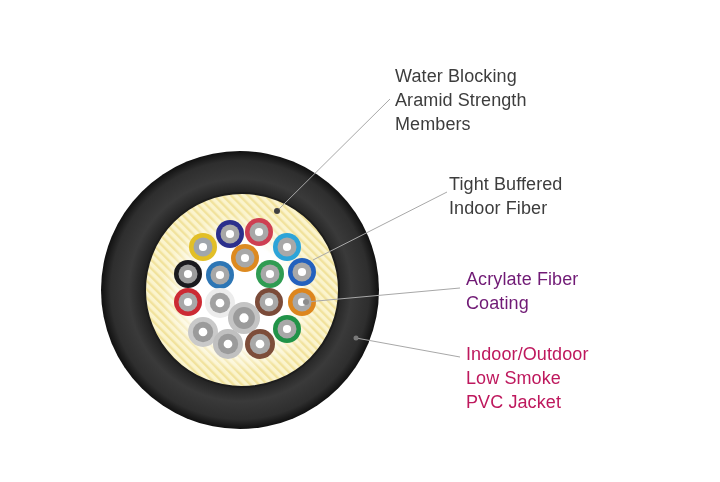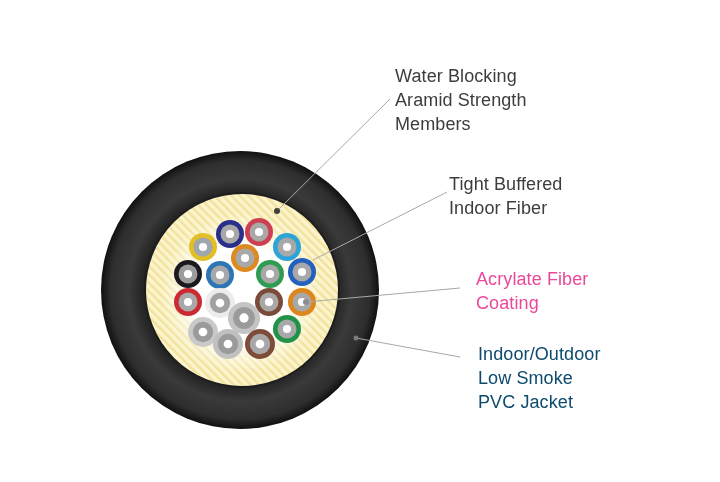--- a/index.html
+++ b/index.html
@@ -146,19 +146,19 @@
       <circle cx="356" cy="338" r="2.5" fill="#7a7a7a"></circle>
     </svg>
 
   <div class="label" style="left: 395px; top: 64px; color: rgb(61, 61, 61);">Water Blocking
 Aramid Strength
 Members</div>
 
   <div class="label" style="left: 449px; top: 172px; color: rgb(61, 61, 61);">Tight Buffered
 Indoor Fiber</div>
 
-  <div class="label" style="left: 476px; top: 267px; color: #ec4899;">Acrylate Fiber
+  <div class="label" style="left: 466px; top: 267px; color: #701a75;">Acrylate Fiber
 Coating</div>
 
-  <div class="label" style="left: 466px; top: 342px; color: #0c4a6e; margin-left: 12px;">Indoor/Outdoor
+  <div class="label" style="left: 466px; top: 342px; color: #be185d;">Indoor/Outdoor
 Low Smoke
 PVC Jacket</div>
 </div>
 
 </body></html>

